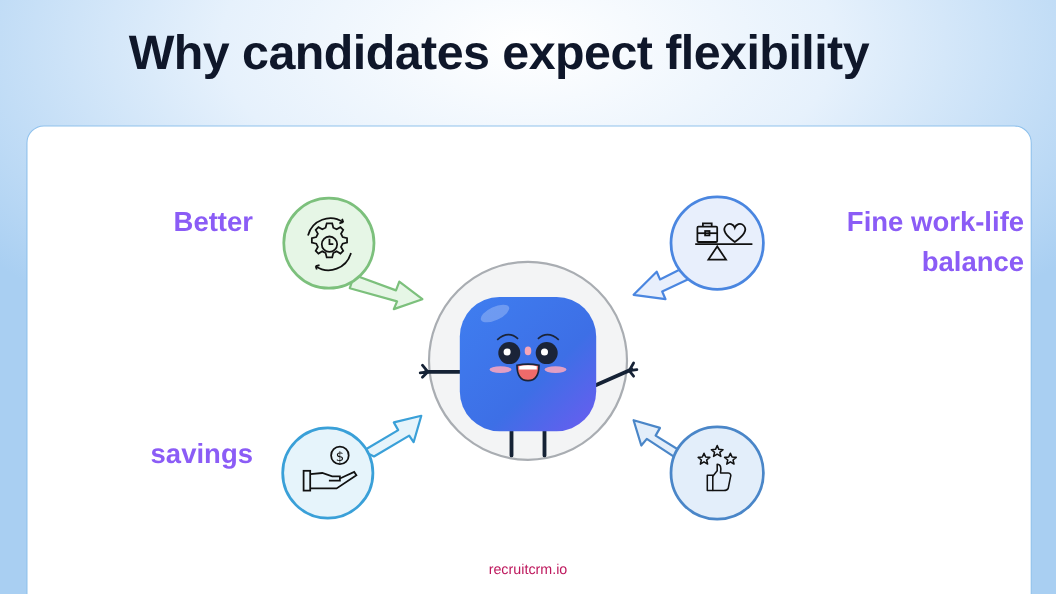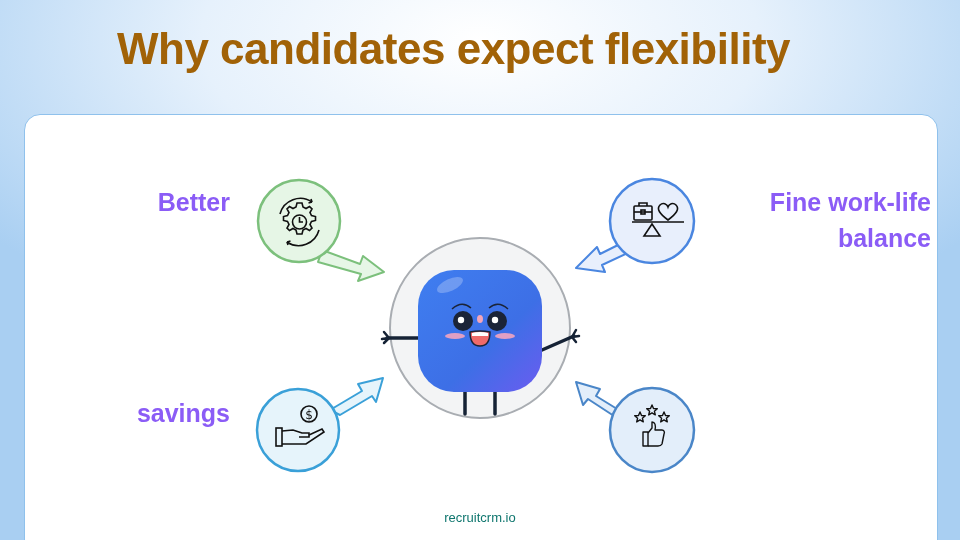--- a/index.html
+++ b/index.html
@@ -3,36 +3,36 @@
 <meta charset="utf-8">
 <style>
   html, body { margin:0; padding:0; }
   body {
     width:960px; height:540px; overflow:hidden; position:relative;
     font-family:"Liberation Sans", "DejaVu Sans", sans-serif;
     background: radial-gradient(ellipse 620px 320px at 480px 40px, #ffffff 0%, #e6f1fc 45%, #a9cff2 100%);
   }
   .title {
     position:absolute; left:0; top:24px; width:907px; text-align:center;
-    font-size:44px; font-weight:700; color:#a16207; letter-spacing:-0.5px;
+    font-size:44px; font-weight:700; color:#0f172a; letter-spacing:-0.5px;
   }
   .card {
     position:absolute; left:24px; top:114px; width:912px; height:440px;
     background:#ffffff; border-radius:16px; border:1px solid #8fc1ec;
   }
   .label {
     position:absolute; font-size:25px; font-weight:700; color:#8b5cf6; line-height:36px;
   }
   .label.left { text-align:right; }
   .label.right { text-align:right; }
   .label div { white-space:nowrap; }
   svg.layer { position:absolute; left:0; top:0; }
   .footer {
     position:absolute; left:0; width:960px; top:510px; text-align:center;
-    font-size:13px; color:#0f766e;
+    font-size:13px; color:#be185d;
   }
 </style>
 </head>
 <body>
 
 <div class="title">Why candidates expect flexibility</div>
 
 <div class="card"></div>
 
 <div class="label left" style="left:60px; top:184px; width:170px;">

